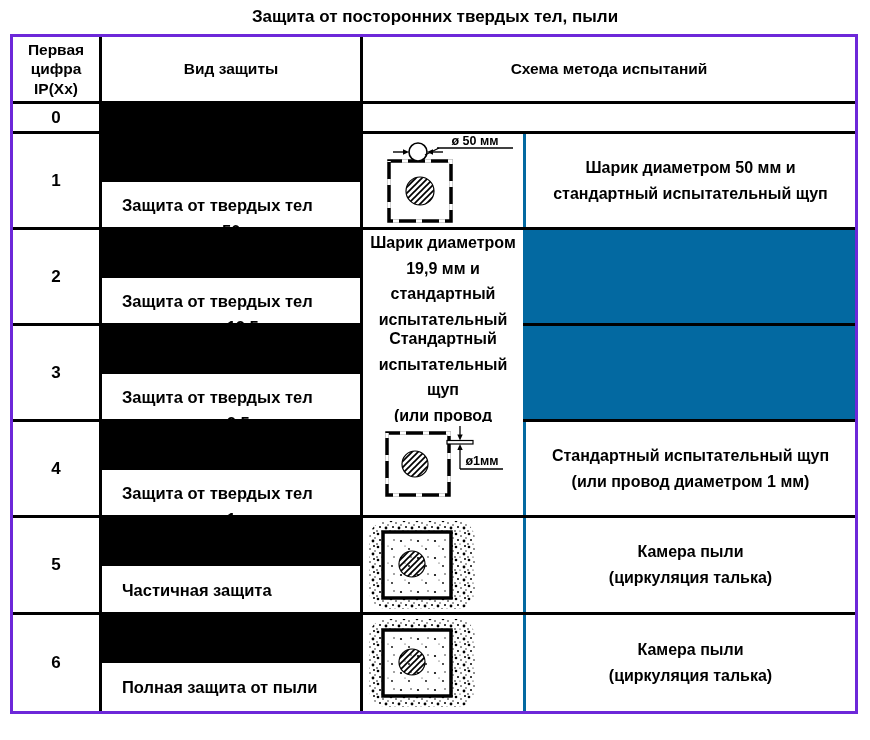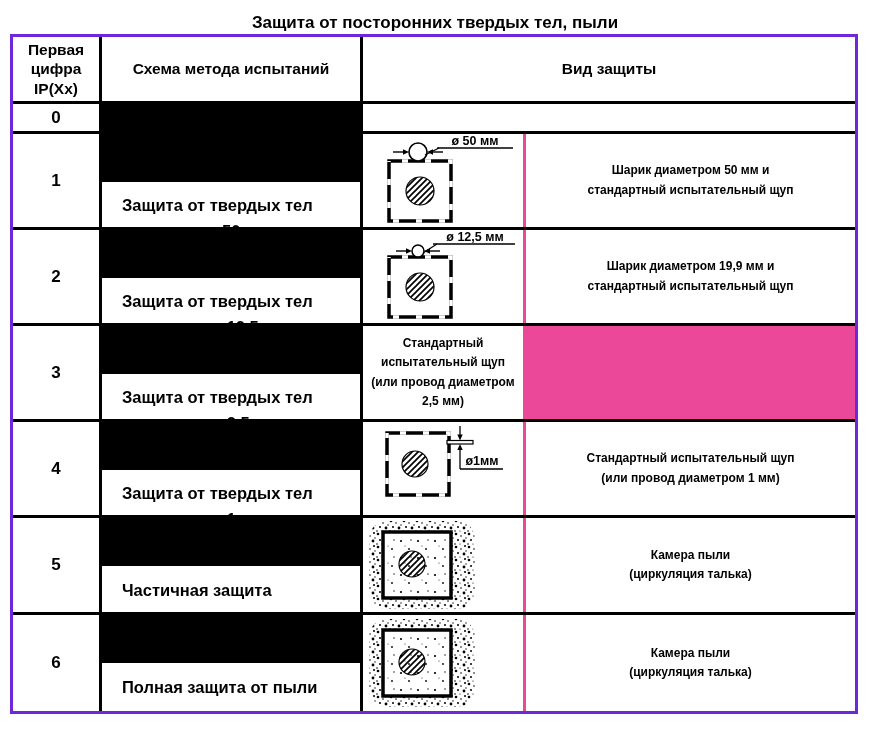--- a/index.html
+++ b/index.html
@@ -1,21 +1,21 @@
 <!DOCTYPE html>
 <html><head>
 <meta charset="utf-8">
 <style>
   html,body { margin:0; padding:0; background:#fff; }
   .page {
     position:relative; width:870px; height:740px; background:#fff;
     font-family:"Liberation Sans", sans-serif; color:#000; overflow:hidden;
   }
   .title {
-    padding-top:13px; text-align:center; font-weight:bold; font-size:17px;
+    padding-top:7px; text-align:center; font-weight:bold; font-size:17px;
   }
   .tbl {
     position:absolute; left:10px; top:34px; width:842px;
     display:grid;
     grid-template-columns:86px 258px 1fr;
     grid-template-rows:64px 27px 93px 93px 93px 93px 94px 96px;
     gap:3px; background:#000; border:3px solid #6d28d9;
   }
   .cell { background:#fff; }
   .hdr {
@@ -27,27 +27,27 @@
     display:flex; align-items:center; justify-content:center;
     font-weight:bold; font-size:17px;
   }
   .prot {
     font-weight:bold; font-size:16.5px; line-height:1.55;
     white-space:pre-line; padding:11px 6px 0 20px;margin-top:48px;
   }
   .prot.vmid { display:flex; align-items:center; padding-top:0; }
   .prot.low { padding-top:12px; }
   .split {
-    display:grid; grid-template-columns:160px 1fr; gap:3px; background:#ec4899;
+    display:grid; grid-template-columns:160px 1fr; gap:3px; background:#0369a1;
   }
   .split > div { background:#fff; }
   .diag { display:flex; align-items:center; justify-content:center; }
   .scheme {
     display:flex; align-items:center; justify-content:center;
-    text-align:center; font-weight:bold; font-size:12px;
+    text-align:center; font-weight:bold; font-size:16px;
     white-space:pre-line; line-height:1.6; padding:0 6px;
   }
   svg.dsvg { display:block; }
   svg text {
     font-family:"Liberation Sans", sans-serif; font-weight:bold; font-size:12.5px;
   }
 </style>
 </head>
 <body>
 
@@ -79,22 +79,22 @@
 
 <div class="page">
 
   <div class="title">Защита от посторонних твердых тел, пыли</div>
 
   <div class="tbl">
 
     <div class="cell hdr">Первая
 цифра
 IP(Xx)</div>
+    <div class="cell hdr">Вид защиты</div>
     <div class="cell hdr">Схема метода испытаний</div>
-    <div class="cell hdr">Вид защиты</div>
 
     <div class="cell digit">0</div>
     <div class="cell prot vmid">Защиты нет</div>
     <div class="cell"></div>
 
     <div class="cell digit">1</div>
     <div class="cell prot">Защита от твердых тел
 размером&gt;=50 мм</div>
     <div class="cell split">
       <div class="diag">
@@ -113,35 +113,20 @@
         </svg>
       </div>
       <div class="scheme">Шарик диаметром 50 мм и
 стандартный испытательный щуп</div>
     </div>
 
     <div class="cell digit">2</div>
     <div class="cell prot">Защита от твердых тел
 размером &gt;=12,5 мм</div>
     <div class="cell split">
-      <div class="diag">
-        <svg class="dsvg" width="160" height="92" viewBox="0 0 160 92">
-          <rect x="26" y="26" width="62" height="60" fill="#fff" stroke="#000" stroke-width="3.5"></rect>
-          <rect x="26" y="26" width="62" height="60" fill="none" stroke="#fff" stroke-width="3.5" stroke-dasharray="6 17" stroke-dashoffset="10"></rect>
-          <circle cx="57" cy="56" r="14" fill="url(#hatch)" stroke="#000" stroke-width="1.2"></circle>
-          <circle cx="55" cy="20" r="6" fill="#fff" stroke="#000" stroke-width="1.5"></circle>
-          <line x1="33" y1="20" x2="44" y2="20" stroke="#000" stroke-width="1.4"></line>
-          <polygon points="49,20 43,17.2 43,22.8" fill="#000"></polygon>
-          <line x1="66" y1="20" x2="77" y2="20" stroke="#000" stroke-width="1.4"></line>
-          <polygon points="61,20 67,17.2 67,22.8" fill="#000"></polygon>
-          <line x1="60" y1="22" x2="74" y2="13" stroke="#000" stroke-width="1.3"></line>
-          <line x1="70" y1="13" x2="152" y2="13" stroke="#000" stroke-width="1.6"></line>
-          <text x="112" y="10" text-anchor="middle">ø 12,5 мм</text>
-        </svg>
-      </div>
       <div class="scheme">Шарик диаметром 19,9 мм и
 стандартный испытательный щуп</div>
     </div>
 
     <div class="cell digit">3</div>
     <div class="cell prot">Защита от твердых тел
 размером &gt;=2,5 мм</div>
     <div class="cell split">
       <div class="scheme">Стандартный испытательный щуп
 (или провод диаметром 2,5 мм)</div>

